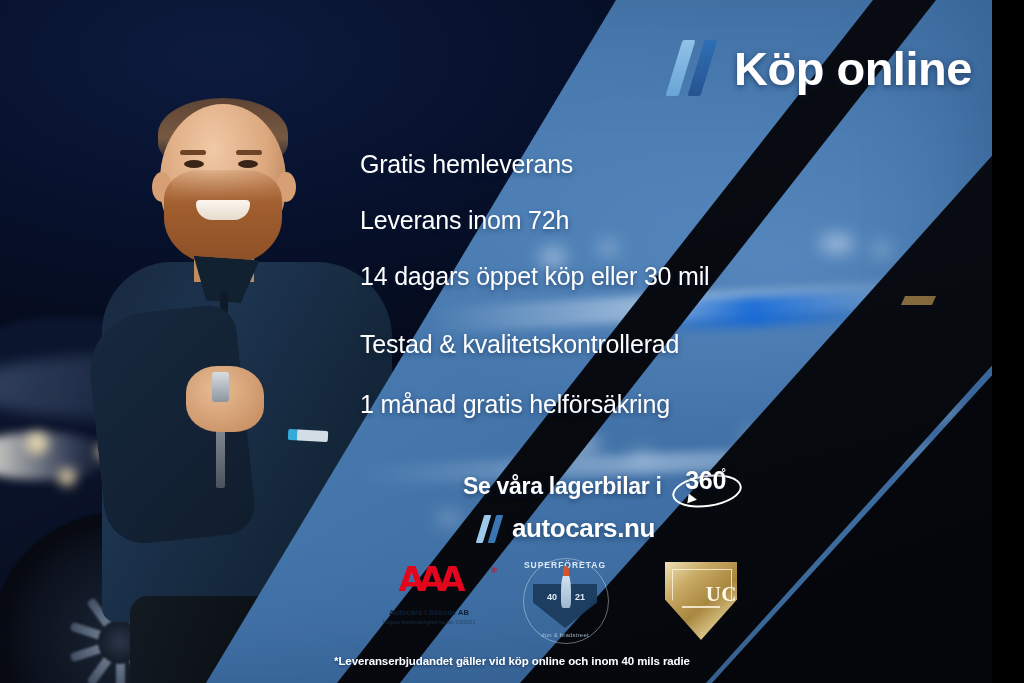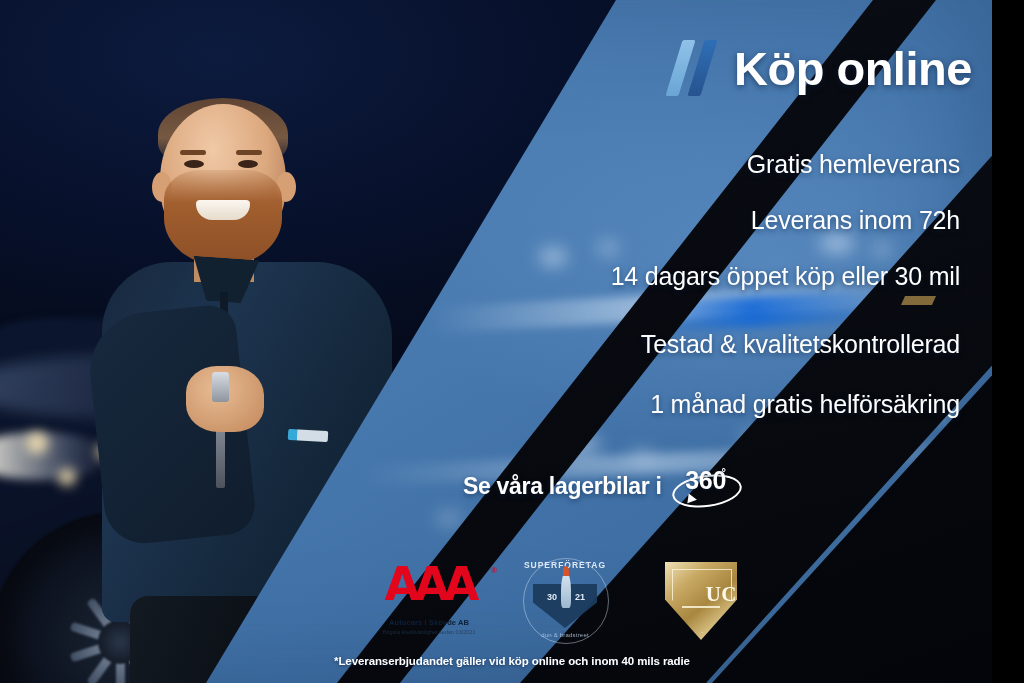--- a/index.html
+++ b/index.html
@@ -218,21 +218,21 @@
   .slash-mark i.s1{left:2px;background:linear-gradient(180deg,#8fc2e8,#6aa5d6);}
   .slash-mark i.s2{left:24px;background:linear-gradient(180deg,#2e6fb5,#27538f);}
   .headline{
     font-size:47px;font-weight:700;color:#ffffff;letter-spacing:-.5px;
     line-height:1;text-shadow:0 2px 6px rgba(8,26,52,.55);
     white-space:nowrap;
   }
 
   .bullets{position:absolute;left:360px;top:140px;width:600px;}
   .bullet{
-    text-align:right;color:#ffffff;
+    text-align:left;color:#ffffff;
     font-size:25px;font-weight:400;letter-spacing:-.2px;
     text-shadow:0 2px 5px rgba(10,30,60,.5);
     white-space:nowrap;
   }
   .b1{position:absolute;left:0;top:10px;width:600px;}
   .b2{position:absolute;left:0;top:66px;width:600px;}
   .b3{position:absolute;left:0;top:122px;width:600px;}
   .b4{position:absolute;left:0;top:190px;width:600px;}
   .b5{position:absolute;left:0;top:250px;width:600px;}
 
@@ -272,21 +272,21 @@
   .cta-url{
     font-size:26px;font-weight:700;color:#fff;letter-spacing:-.4px;
     text-shadow:0 2px 5px rgba(10,30,60,.5);
   }
 
   
   .logos{position:absolute;left:355px;top:556px;width:400px;height:92px;}
 
   .aaa{position:absolute;left:10px;top:8px;width:128px;text-align:center;}
   .aaa-word{
-    font-size:46px;font-weight:700;color:#e3051b;line-height:.9;
+    font-size:34px;font-weight:700;color:#e3051b;line-height:.9;
     letter-spacing:-6px;font-family:"DejaVu Sans",sans-serif;
   }
   .aaa-reg{
     position:absolute;right:-4px;top:2px;font-size:8px;color:#e3051b;font-weight:700;
   }
   .aaa-sub{
     font-size:7.5px;font-weight:700;color:#0e2138;margin-top:13px;letter-spacing:.1px;
   }
   .aaa-sub2{
     font-size:5.5px;color:#20364f;margin-top:2px;line-height:1.35;opacity:.75;
@@ -447,39 +447,46 @@
     <div class="cta">
       <div class="cta-line1">
         <span>Se våra lagerbilar i</span>
         <span class="badge360">
           <span class="ring"></span>
           <span class="num">360</span>
           <span class="deg">°</span>
           <span class="arrow"></span>
         </span>
       </div>
+      <div class="cta-line2">
+        <span class="slash-small">
+          <i class="s1"></i>
+            <i class="s2"></i>
+        </span>
+        <span class="cta-url">autocars.nu</span>
+      </div>
     </div>
 
     <div class="logos">
 
       <div class="aaa">
         <div class="aaa-word">AAA</div>
         <div class="aaa-reg">®</div>
         <div class="aaa-sub">Autocars i Skövde AB</div>
         <div class="aaa-sub2">Högsta kreditvärdighet
 sedan 03/2021</div>
       </div>
 
       <div class="superf">
         <div class="superf-ring"></div>
         <div class="superf-arc">SUPERFÖRETAG</div>
         <div class="superf-shield"></div>
         <div class="superf-rocket"></div>
         <div class="superf-nose"></div>
-        <div class="superf-y">30</div>
+        <div class="superf-y">40</div>
         <div class="superf-y2">21</div>
         <div class="superf-sub">dun &amp; bradstreet</div>
       </div>
 
       <div class="uc">
         <div class="uc-shield"></div>
         <div class="uc-inner"></div>
         <div class="uc-txt">UC</div>
         <div class="uc-bar"></div>
       </div>

